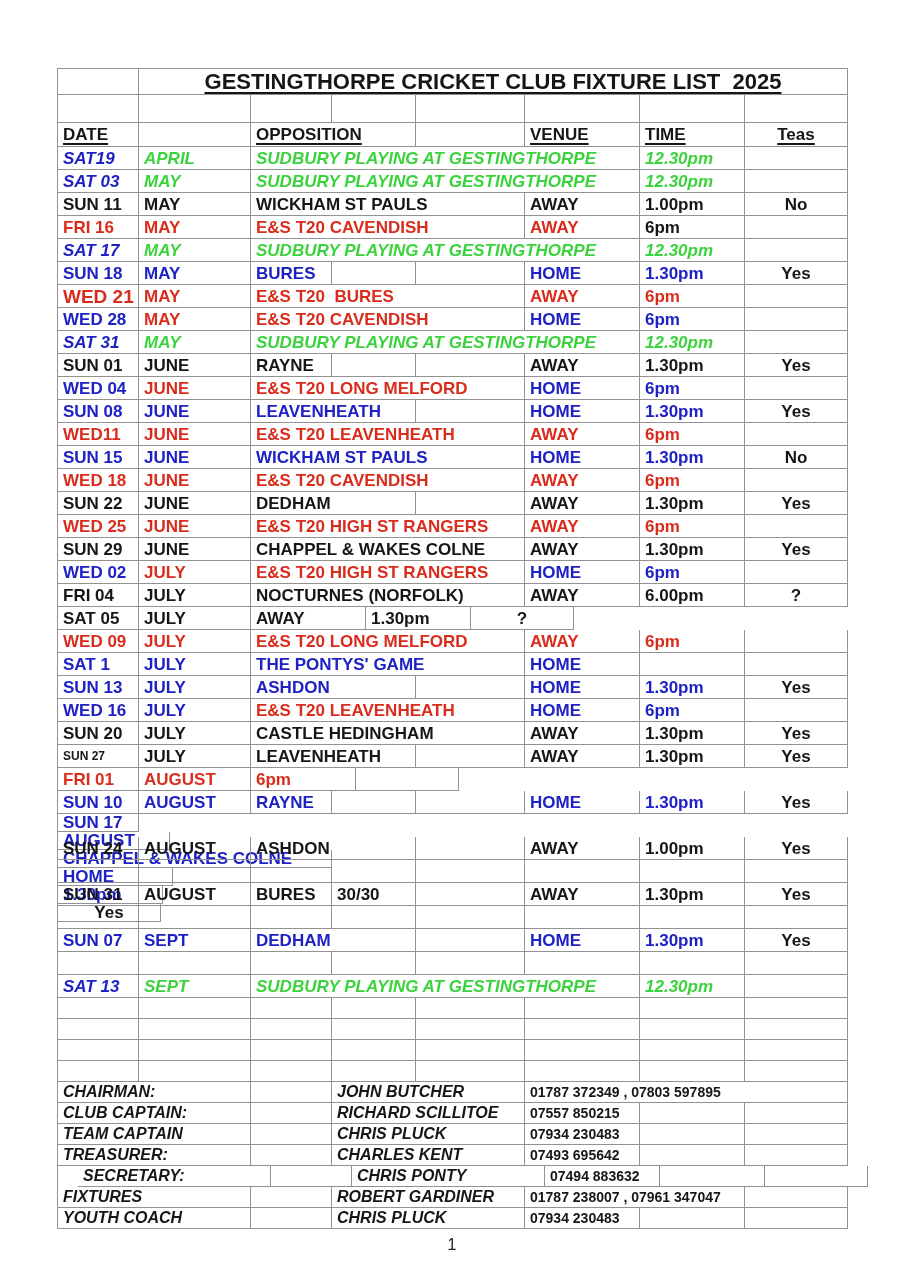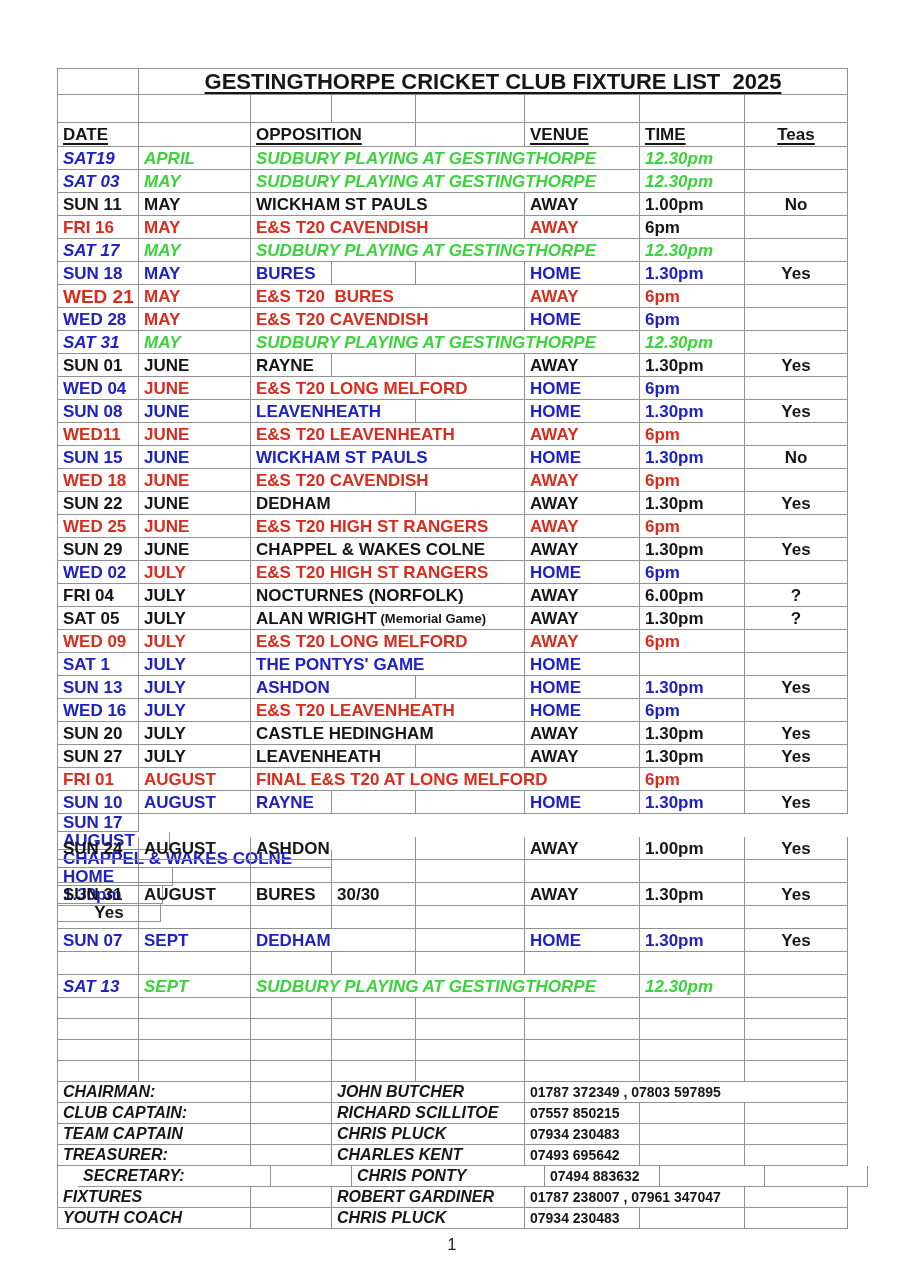--- a/index.html
+++ b/index.html
@@ -216,21 +216,20 @@
         <div class="cell" style="width: 81px; font-size: 17px; color: rgb(22, 22, 22);">FRI 04</div>
         <div class="cell" style="width: 112px; font-size: 17px; color: rgb(22, 22, 22);">JULY</div>
         <div class="cell" style="width: 274px; font-size: 17px; color: rgb(22, 22, 22);">NOCTURNES (NORFOLK)</div>
         <div class="cell" style="width: 115px; font-size: 17px; color: rgb(22, 22, 22);">AWAY</div>
         <div class="cell" style="width: 105px; font-size: 17px; color: rgb(22, 22, 22);">6.00pm</div>
         <div class="cell center" style="width: 103px; font-size: 17px; color: rgb(22, 22, 22);">?</div>
       </div>
       <div class="row" style="height: 23px;">
         <div class="cell" style="width: 81px; font-size: 17px; color: rgb(22, 22, 22);">SAT 05</div>
         <div class="cell" style="width: 112px; font-size: 17px; color: rgb(22, 22, 22);">JULY</div>
-        <div class="cell" style="width: 274px; font-size: 17px; color: rgb(22, 22, 22);">ALAN WRIGHT<span class="note"> (Memorial Game)</span></div>
         <div class="cell" style="width: 115px; font-size: 17px; color: rgb(22, 22, 22);">AWAY</div>
         <div class="cell" style="width: 105px; font-size: 17px; color: rgb(22, 22, 22);">1.30pm</div>
         <div class="cell center" style="width: 103px; font-size: 17px; color: rgb(22, 22, 22);">?</div>
       </div>
       <div class="row" style="height: 23px;">
         <div class="cell" style="width: 81px; font-size: 17px; color: rgb(217, 44, 29);">WED 09</div>
         <div class="cell" style="width: 112px; font-size: 17px; color: rgb(217, 44, 29);">JULY</div>
         <div class="cell" style="width: 274px; font-size: 17px; color: rgb(217, 44, 29);">E&amp;S T20 LONG MELFORD</div>
         <div class="cell" style="width: 115px; font-size: 17px; color: rgb(217, 44, 29);">AWAY</div>
         <div class="cell" style="width: 105px; font-size: 17px; color: rgb(217, 44, 29);">6pm</div>
@@ -263,32 +262,31 @@
       </div>
       <div class="row" style="height: 23px;">
         <div class="cell" style="width: 81px; font-size: 17px; color: rgb(22, 22, 22);">SUN 20</div>
         <div class="cell" style="width: 112px; font-size: 17px; color: rgb(22, 22, 22);">JULY</div>
         <div class="cell" style="width: 274px; font-size: 17px; color: rgb(22, 22, 22);">CASTLE HEDINGHAM</div>
         <div class="cell" style="width: 115px; font-size: 17px; color: rgb(22, 22, 22);">AWAY</div>
         <div class="cell" style="width: 105px; font-size: 17px; color: rgb(22, 22, 22);">1.30pm</div>
         <div class="cell center" style="width: 103px; font-size: 17px; color: rgb(22, 22, 22);">Yes</div>
       </div>
       <div class="row" style="height: 23px;">
-        <div class="cell" style="width: 81px; font-size: 17px; color: rgb(22, 22, 22);">SUN 27</div>
+        <div class="cell" style="width: 81px; font-size: 12px; color: rgb(22, 22, 22);">SUN 27</div>
         <div class="cell" style="width: 112px; font-size: 17px; color: rgb(22, 22, 22);">JULY</div>
         <div class="cell" style="width: 165px; font-size: 17px; color: rgb(22, 22, 22);">LEAVENHEATH</div>
         <div class="cell" style="width: 109px; font-size: 17px; color: rgb(22, 22, 22);"></div>
         <div class="cell" style="width: 115px; font-size: 17px; color: rgb(22, 22, 22);">AWAY</div>
         <div class="cell" style="width: 105px; font-size: 17px; color: rgb(22, 22, 22);">1.30pm</div>
         <div class="cell center" style="width: 103px; font-size: 17px; color: rgb(22, 22, 22);">Yes</div>
       </div>
       <div class="row" style="height: 23px;">
         <div class="cell" style="width: 81px; font-size: 17px; color: rgb(217, 44, 29);">FRI 01</div>
         <div class="cell" style="width: 112px; font-size: 17px; color: rgb(217, 44, 29);">AUGUST</div>
-        <div class="cell" style="width: 389px; font-size: 17px; color: rgb(217, 44, 29);">FINAL E&amp;S T20 AT LONG MELFORD</div>
         <div class="cell" style="width: 105px; font-size: 17px; color: rgb(217, 44, 29);">6pm</div>
         <div class="cell" style="width: 103px; font-size: 17px; color: rgb(22, 22, 22);"></div>
       </div>
       <div class="row" style="height: 23px;">
         <div class="cell" style="width: 81px; font-size: 17px; color: rgb(30, 33, 195);">SUN 10</div>
         <div class="cell" style="width: 112px; font-size: 17px; color: rgb(30, 33, 195);">AUGUST</div>
         <div class="cell" style="width: 81px; font-size: 17px; color: rgb(30, 33, 195);">RAYNE</div>
         <div class="cell" style="width: 84px; font-size: 17px; color: rgb(22, 22, 22);"></div>
         <div class="cell" style="width: 109px; font-size: 17px; color: rgb(22, 22, 22);"></div>
         <div class="cell" style="width: 115px; font-size: 17px; color: rgb(30, 33, 195);">HOME</div>

